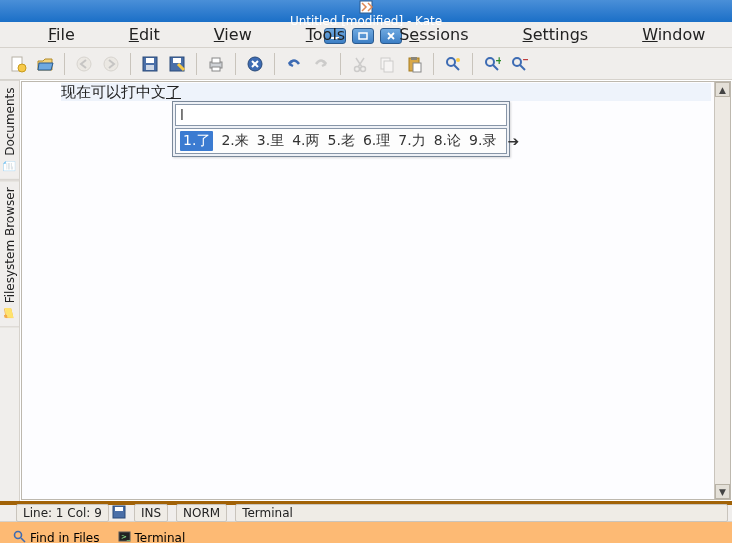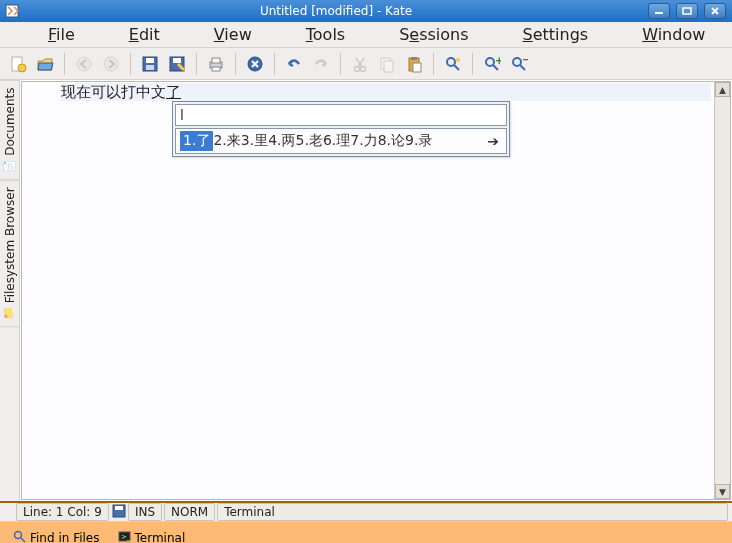--- a/index.html
+++ b/index.html
@@ -1,19 +1,19 @@
 <!DOCTYPE html>
 <html><head>
 <meta charset="utf-8">
 <style>
 * { box-sizing: border-box; margin: 0; padding: 0; font-family: "DejaVu Sans", Arial, sans-serif; }
 body { width: 732px; height: 543px; background: #fff; overflow: hidden; font-size: 13px; }
 
 
-.titlebar { height: 22px; background: linear-gradient(#4a8fd8,#1b6fc7); display: flex; align-items: center; color: #fff; font-size: 12px; }
+.titlebar { height: 22px; background: linear-gradient(#4a8fd8,#1b6fc7); display: flex; align-items: center; color: #fff; font-size: 12px; flex-direction: column; }
 .titlebar .app-icon { width: 16px; height: 16px; margin: 0 4px; display:flex;align-items:center;justify-content:center;}
 .titlebar .title { flex: 1; text-align: center; font-size: 12px; }
 .titlebar .wbtns { display: flex; gap: 6px; margin-right: 6px; }
 .titlebar .wbtn { width: 22px; height: 16px; background: linear-gradient(#6fa9e0,#3d7fc5); border: 1px solid #2a5a8f; border-radius: 3px; display:flex;align-items:center;justify-content:center; font-size:10px; color:#fff; }
 
 
 .menubar { height: 26px; background: #f0eeec; border-bottom: 1px solid #d6d2cc; display:flex; align-items:center; padding: 0 4px; gap: 2px;}
 .menubar .mitem { padding: 3px 8px; color:#222; font-size:16px;margin-left:36px; }
 .menubar .mitem .ul { text-decoration: underline; }
 
@@ -35,28 +35,28 @@
 .editorwrap { flex:1; display:flex; position:relative; background:#fff; border:1px solid #bdb8ae; margin:1px;}
 .editor { flex:1; background:#fdfdff; position:relative; padding: 1px 3px; font-size:15px; color:#222; font-family: sans-serif;}
 .editor .textline { background:#eef3fb; line-height:18px; height:18px;margin-left:36px;}
 .editor .precomp { text-decoration: underline; text-decoration-style: solid;}
 .vscroll { width:16px; background:#ede9e3; border-left:1px solid #c9c4bc; display:flex; flex-direction:column; justify-content:space-between;}
 .vscroll .arrow { height:15px; background:#e4e0d8; border:1px solid #b8b2a6; display:flex;align-items:center;justify-content:center; font-size:9px;color:#444;}
 
 
 .ime { position:absolute; left:150px; top:19px; width:338px; border:1px solid #7a8899; background:#eef1f6; box-shadow: 1px 1px 2px rgba(0,0,0,0.15);}
 .ime-input { margin:2px; border:1px solid #8896a8; background:#fff; height:22px; padding:2px 4px; font-size:14px; color:#333;}
-.ime-cand { margin:2px; border:1px solid #8896a8; background:#fdfdfd; height:26px; display:flex; align-items:center; padding:0 4px; font-size:14px; color:#333;}
+.ime-cand { margin:2px; border:1px solid #8896a8; background:#fdfdfd; height:26px; display:flex; align-items:center; padding:0 4px; gap:8px; font-size:14px; color:#333;}
 .ime-sel { background:#3b7bd1; color:#fff; padding:1px 3px; border-radius:1px;}
 .ime-cand .cand { white-space:nowrap;}
 .ime-arrow { margin-left:auto; font-weight:bold; color:#333; padding:0 3px;}
 
 
-.statusbar { height: 20px; background:#f0eeec; border-top:2px solid #a16207; display:flex; align-items:center; font-size:12px; color:#222; padding:0 4px; gap:0;}
-.statusbar .cell { padding:1px 6px; border:1px solid #c9c4bc; border-radius:2px; margin-left:2px; background:#efece6;}
+.statusbar { height: 20px; background:#f0eeec; border-top:4px solid #a16207; display:flex; align-items:center; font-size:12px; color:#222; padding:0 4px; gap:0;}
+.statusbar .cell { padding:1px 6px; border:1px solid #c9c4bc; border-radius:2px; margin-left:8px; background:#efece6;}
 .statusbar .cell.first{margin-left:12px;}
 .statusbar .cell.grow { flex:1;}
 .statusbar .disk{font-size:11px;}
 
 
 .bottomtabs { height:22px; background:#fdba74; border-top:1px solid #d6d2cc; display:flex; align-items:center; gap:4px; padding:16px 6px; font-size:12px;}
 .bottomtabs .btab { display:flex; align-items:center; gap:4px; padding:1px 6px; border:1px solid transparent;}
 </style>
 </head>
 <body>

